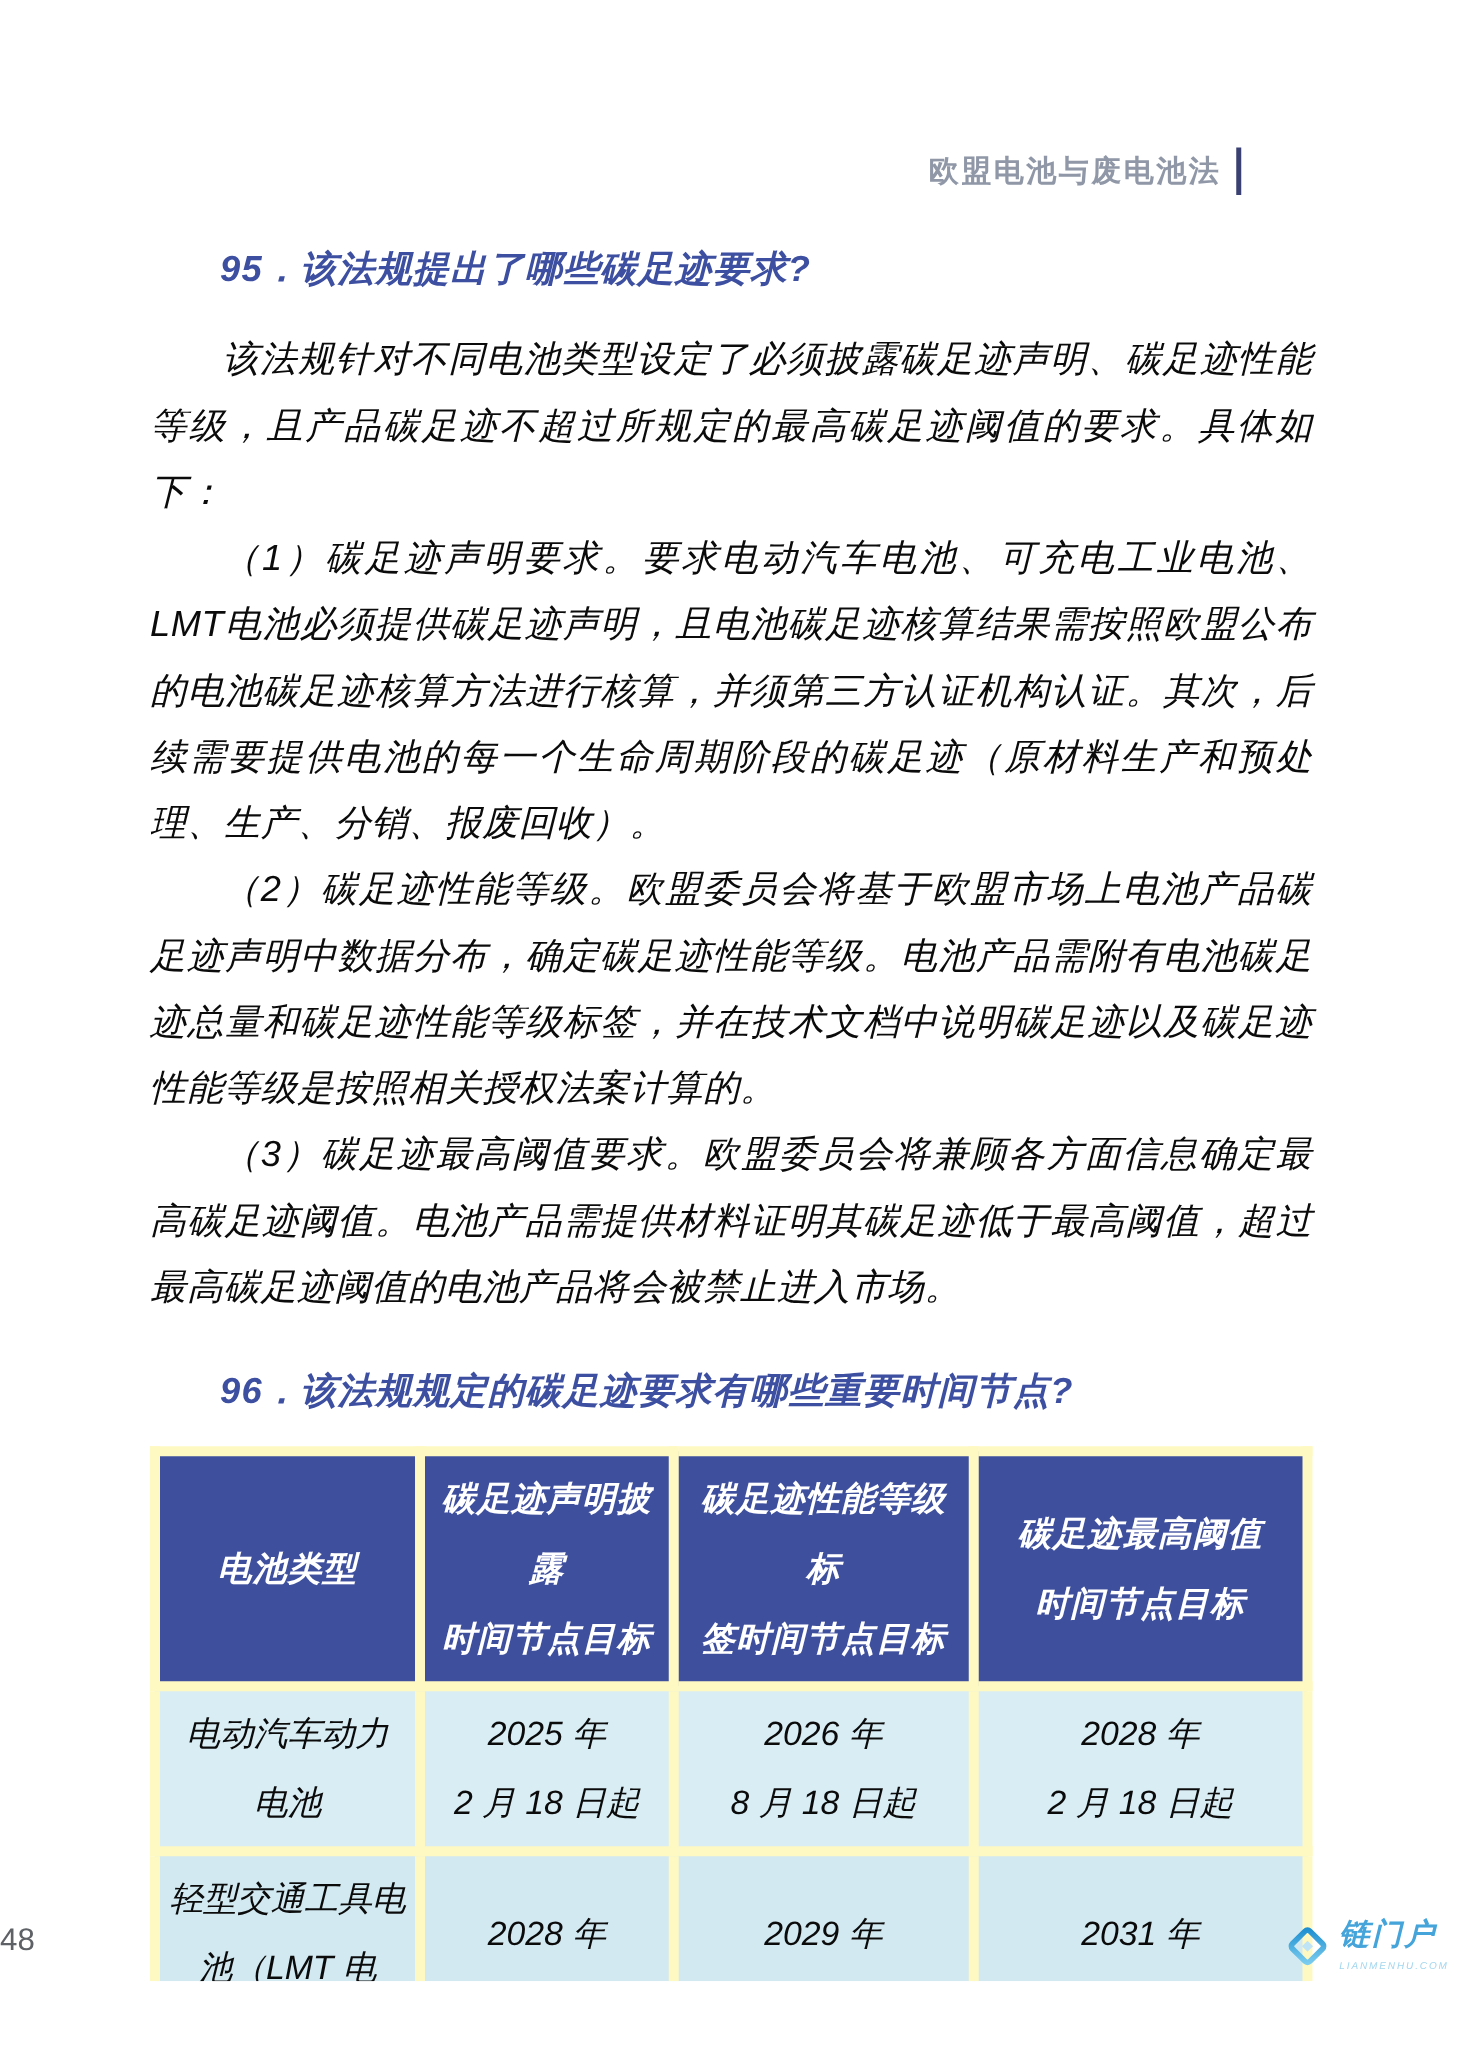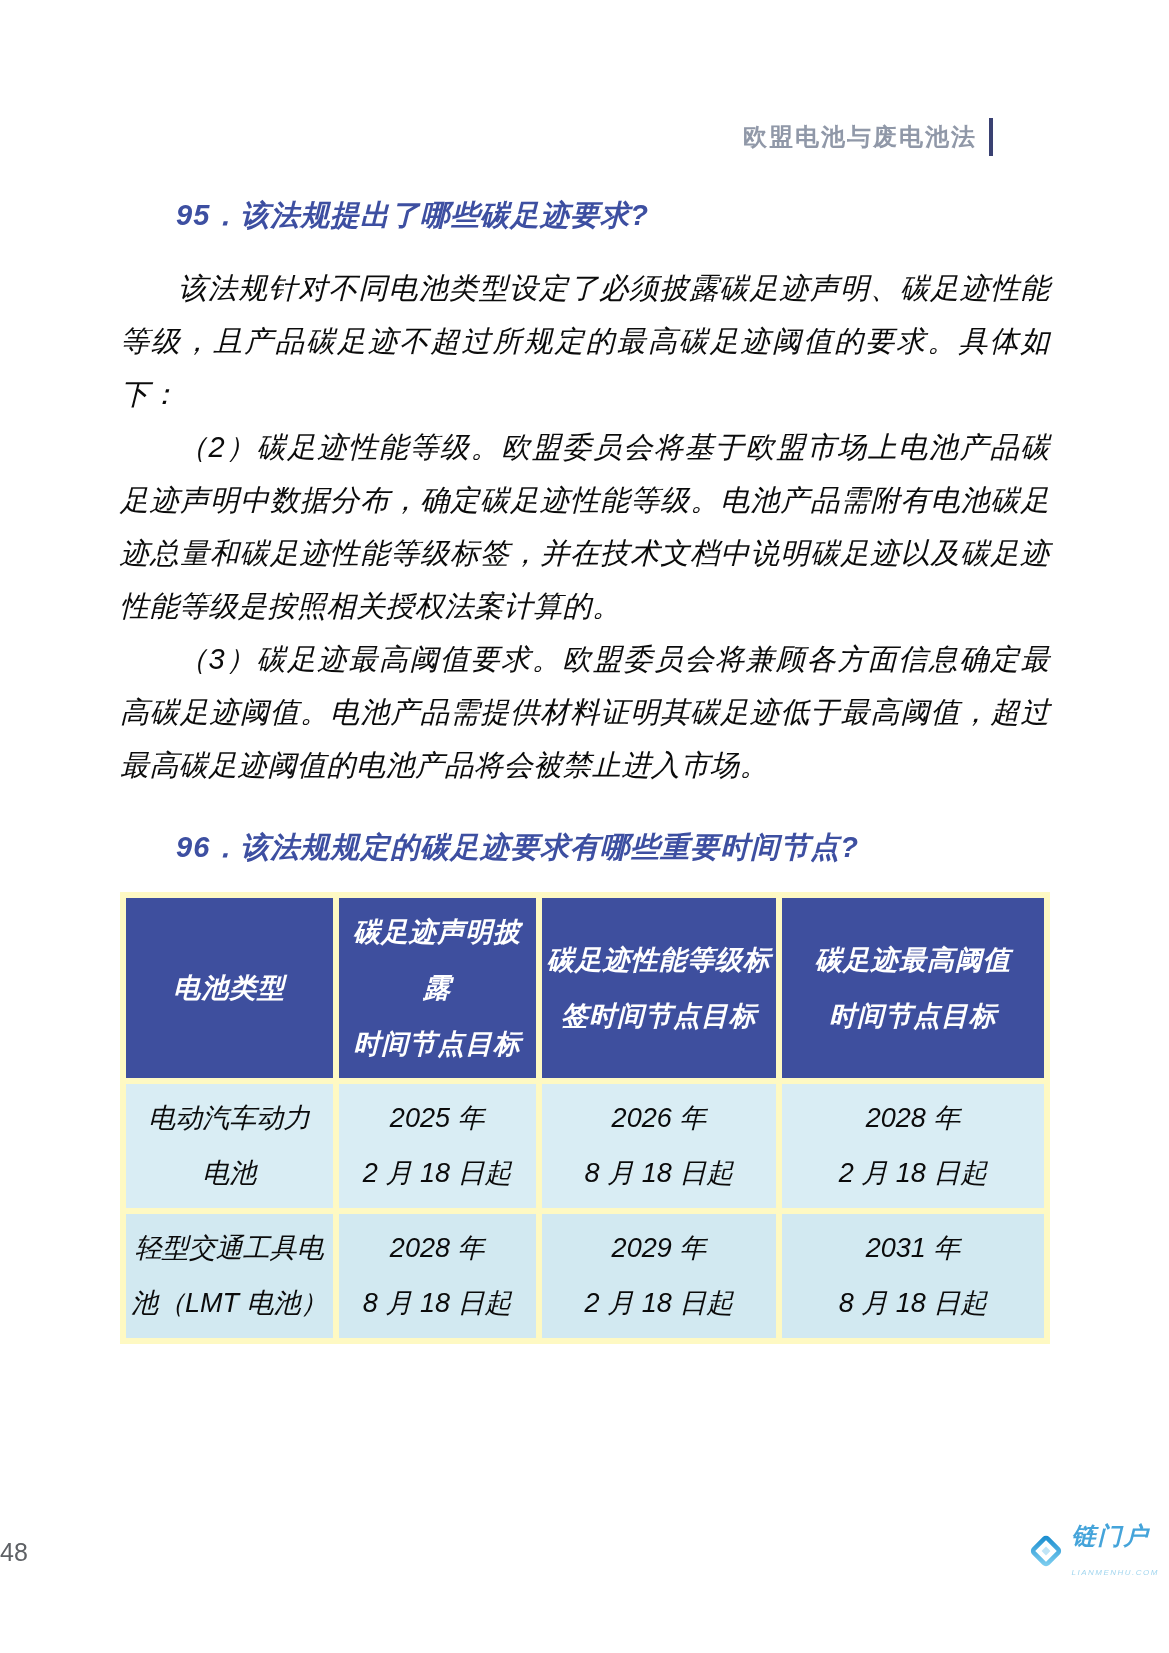--- a/index.html
+++ b/index.html
@@ -60,21 +60,21 @@
   }
 
   
   .timeline-table {
     width: 100%;
     border-collapse: collapse;
     table-layout: fixed;
   }
   .timeline-table th,
   .timeline-table td {
-    border: 6px solid #fef9c3;
+    border: 8px solid #fef9c3;
     text-align: center;
     vertical-align: middle;
     background: transparent;
   }
   .timeline-table thead tr { background: #3e4f9e; }
   .timeline-table th {
     color: #ffffff;
     font-size: 27px;
     font-weight: bold;
     line-height: 56px;
@@ -117,38 +117,39 @@
     color: #45a4da;
     font-size: 24px;
     font-weight: bold;
     letter-spacing: 2px;
     line-height: 24px;
   }
   .wm-domain {
     color: #a3d6ef;
     font-size: 8px;
     letter-spacing: 1.5px;
-    margin-top: 20px;
+    margin-top: 8px;
   }
 </style>
 </head>
 <body>
 
 <div class="page">
 
   <header class="doc-header">
     <span class="header-title" style="color: rgb(144, 152, 168);">欧盟电池与废电池法</span>
     <span class="header-bar" style="background: rgb(58, 65, 114);"></span>
   </header>
 
   <main class="content">
 
     <h2 class="q-heading" style="color: rgb(61, 79, 161);">95．该法规提出了哪些碳足迹要求?</h2>
 
     <p class="body-para">该法规针对不同电池类型设定了必须披露碳足迹声明、碳足迹性能等级，且产品碳足迹不超过所规定的最高碳足迹阈值的要求。具体如下：</p>
+    <p class="body-para">（1）碳足迹声明要求。要求电动汽车电池、可充电工业电池、LMT电池必须提供碳足迹声明，且电池碳足迹核算结果需按照欧盟公布的电池碳足迹核算方法进行核算，并须第三方认证机构认证。其次，后续需要提供电池的每一个生命周期阶段的碳足迹（原材料生产和预处理、生产、分销、报废回收）。</p>
     <p class="body-para">（2）碳足迹性能等级。欧盟委员会将基于欧盟市场上电池产品碳足迹声明中数据分布，确定碳足迹性能等级。电池产品需附有电池碳足迹总量和碳足迹性能等级标签，并在技术文档中说明碳足迹以及碳足迹性能等级是按照相关授权法案计算的。</p>
     <p class="body-para">（3）碳足迹最高阈值要求。欧盟委员会将兼顾各方面信息确定最高碳足迹阈值。电池产品需提供材料证明其碳足迹低于最高阈值，超过最高碳足迹阈值的电池产品将会被禁止进入市场。</p>
 
     <h2 class="q-heading q96" style="color: rgb(61, 79, 161);">96．该法规规定的碳足迹要求有哪些重要时间节点?</h2>
 
     <table class="timeline-table">
       <colgroup>
         <col class="col-type">
           <col class="col-decl">
           <col class="col-label">

